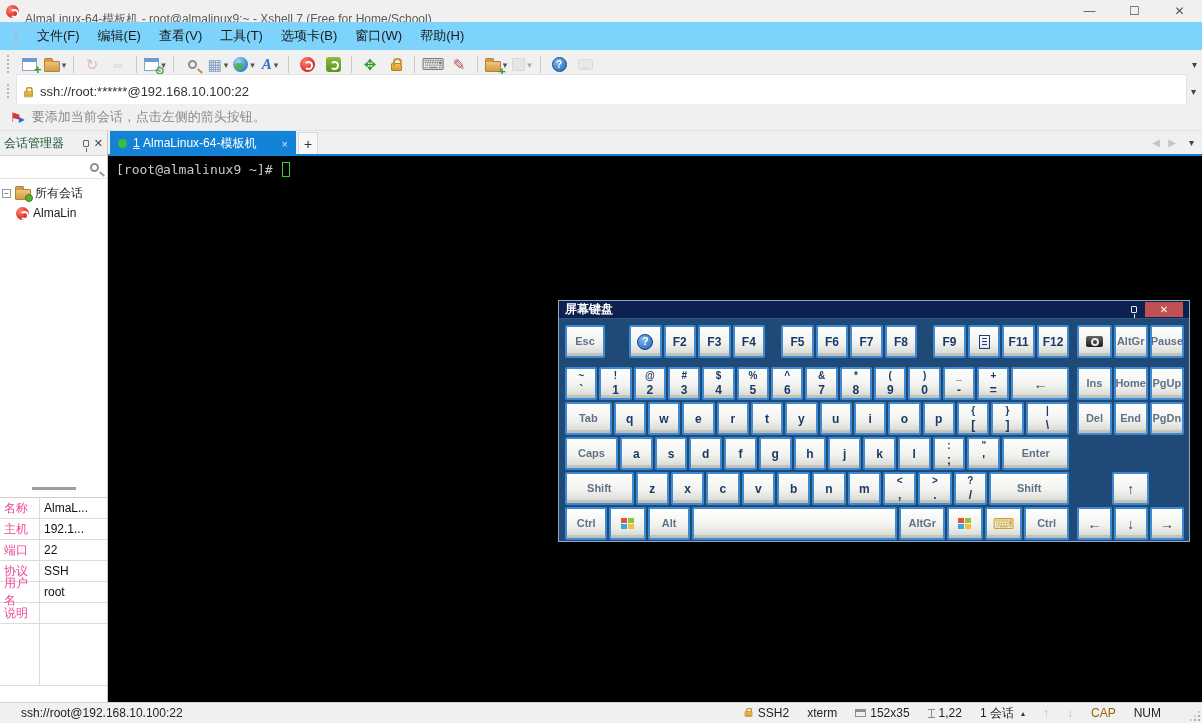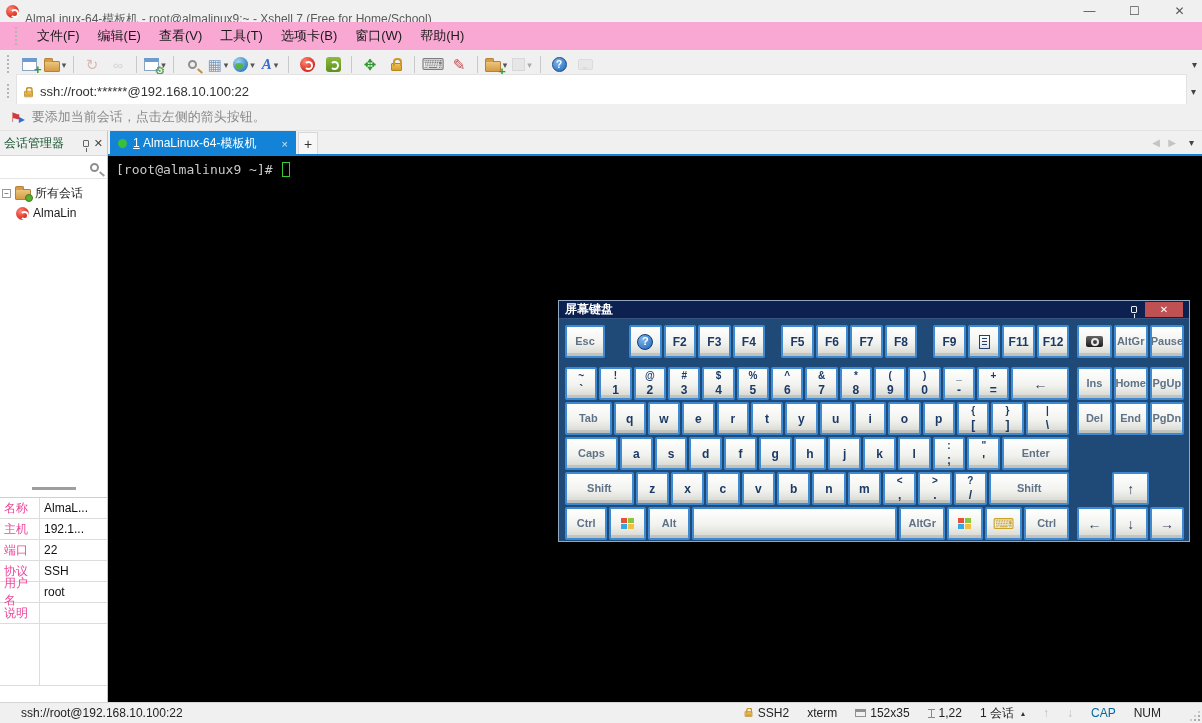--- a/index.html
+++ b/index.html
@@ -7,21 +7,21 @@
   .screen{position:relative;width:1202px;height:723px;background:#f0f0f0;overflow:hidden;
     font-family:"Liberation Sans","DejaVu Sans",sans-serif;font-size:12px;color:#222;}
 
   
   .titlebar{position:absolute;left:0;top:0;width:100%;height:22px;background:#f0f0f0;display:flex;align-items:center;padding-left:6px;}
   .titlebar .title{color:#5a5a5a;font-size:12px;margin-left:6px;margin-top:16px;}
   .winbtns{position:absolute;right:0;top:0;height:22px;display:flex;}
   .winbtn{width:45px;height:22px;display:flex;align-items:center;justify-content:center;color:#555;font-size:12px;cursor:pointer;}
 
   
-  .menubar{position:absolute;left:0;top:22px;width:100%;height:28px;background:#f9a8d4;display:flex;align-items:center;padding-left:14px;gap:4px;}
+  .menubar{position:absolute;left:0;top:22px;width:100%;height:28px;background:#7dd3fc;display:flex;align-items:center;padding-left:14px;gap:4px;}
   .menu-item{padding:4px 9px;font-size:13px;color:#1a1a1a;cursor:pointer;}
   .grip{width:4px;height:70%;margin-right:6px;background-image:radial-gradient(circle,#b5b5b5 1px,transparent 1px);background-size:4px 4px;}
   .toolbar{position:absolute;left:0;top:50px;width:100%;height:29px;background:#f0f0f0;display:flex;align-items:center;padding-left:6px;}
   .tbtn{display:flex;align-items:center;justify-content:center;min-width:24px;height:24px;margin:0 1px;cursor:pointer;border-radius:2px;}
   .tbtn.dim{opacity:.45;}
   .dd{font-size:9px;color:#555;margin-left:2px;}
   .tsep{width:1px;height:17px;background:#c9c9c9;margin:0 5px;flex:0 0 1px;}
   .bar-overflow{position:absolute;right:5px;font-size:10px;color:#444;cursor:pointer;}
 
   .addressbar{position:absolute;left:0;top:79px;width:100%;height:25px;background:#f0f0f0;display:flex;align-items:center;padding:0 6px;}
@@ -101,21 +101,21 @@
   .tab-plus{position:absolute;left:190px;top:1px;width:20px;height:23px;background:#f7f7f7;border:1px solid #d8d8d8;display:flex;align-items:center;justify-content:center;font-size:14px;color:#333;cursor:pointer;}
   .tab-nav{position:absolute;top:6px;font-size:10px;color:#c4c4c4;cursor:pointer;}
   .terminal{position:absolute;left:0;top:25px;right:0;bottom:0;background:#000;padding:6px 8px;font-family:"DejaVu Sans Mono","Liberation Mono",monospace;font-size:13px;color:#c9c9c9;}
   .cursor{display:inline-block;width:8px;height:15px;border:1px solid #33cc33;vertical-align:-3px;margin-left:2px;}
 
   
   .statusbar{position:absolute;left:0;bottom:0;width:100%;height:21px;background:#f0f0f0;border-top:1px solid #d5d5d5;display:flex;align-items:center;padding:0 21px;font-size:12px;color:#222;}
   .sb-left{flex:1;white-space:nowrap;overflow:hidden;}
   .sb-items{display:flex;align-items:center;gap:18px;margin-right:20px;}
   .sb-item{display:flex;align-items:center;gap:4px;white-space:nowrap;cursor:default;}
-  .sb-item.dim{color:#0369a1;justify-content:center;}
+  .sb-item.dim{color:#a16207;justify-content:center;}
   .sb-item .arr{color:#bdbdbd;font-size:12px;}
   .sb-dd{font-size:8px;color:#333;margin-left:3px;}
   .sb-grip{position:absolute;right:2px;bottom:2px;width:2px;height:2px;background:#aaa;
     box-shadow:-4px 0 #aaa,-8px 0 #ccc,0 -4px #aaa,0 -8px #ccc,-4px -4px #ccc;}
 
   
   .osk{position:absolute;left:558px;top:300px;width:632px;height:242px;background:#1f4a78;border:1px solid #8fa9c4;box-shadow:2px 3px 6px rgba(0,0,0,.5);}
   .osk-title{height:18px;background:#0c2150;display:flex;align-items:center;padding:0 6px;gap:8px;border-bottom:1px solid #37567f;}
   .osk-title-text{flex:1;color:#fff;font-weight:700;font-size:12px;}
   .osk-close{width:38px;height:15px;background:#c05152;display:flex;align-items:center;justify-content:center;color:#fff;font-size:10px;cursor:pointer;}

